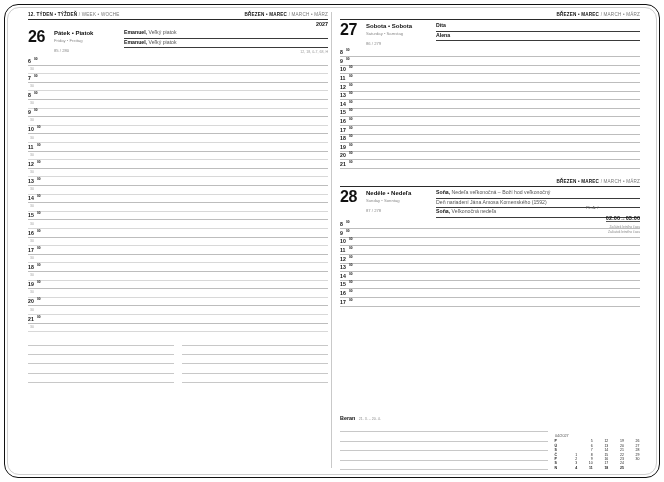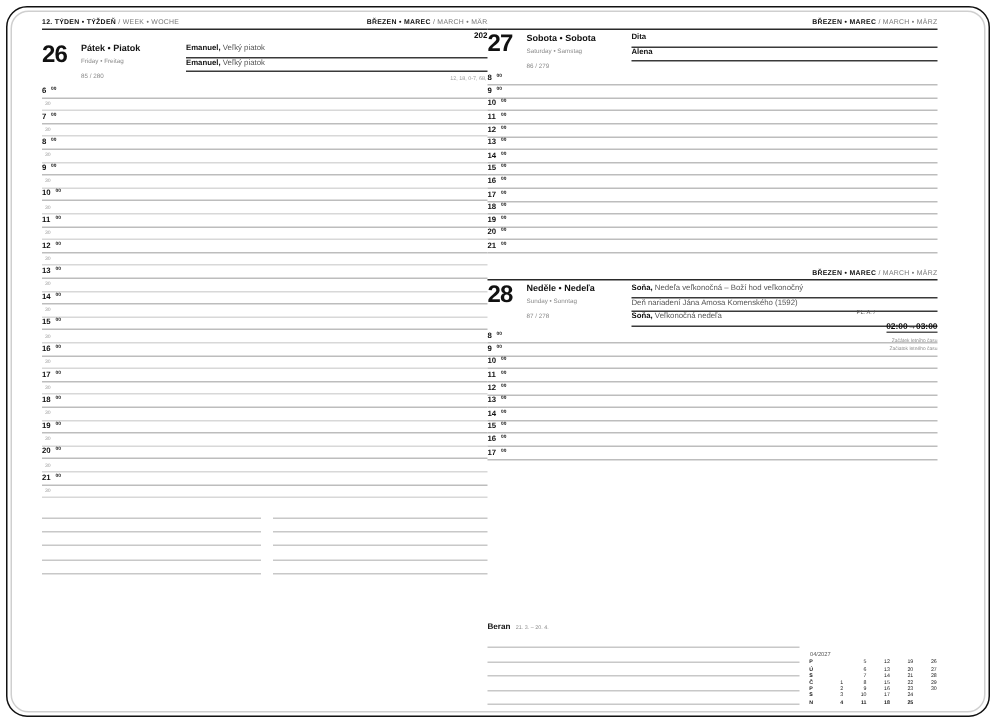--- a/index.html
+++ b/index.html
@@ -47,21 +47,21 @@
     top: 12px;
     height: 458px;
     box-sizing: border-box;
     background: #fff;
   }
   .page-left {
     left: 28px;
     width: 300px;
   }
   .page-right {
-    left: 325px;
+    left: 340px;
     width: 300px;
   }
   .spine {
     position: absolute;
     left: 331px;
     top: 12px;
     width: 1px;
     height: 456px;
     background: #c9c9c9;
   }

